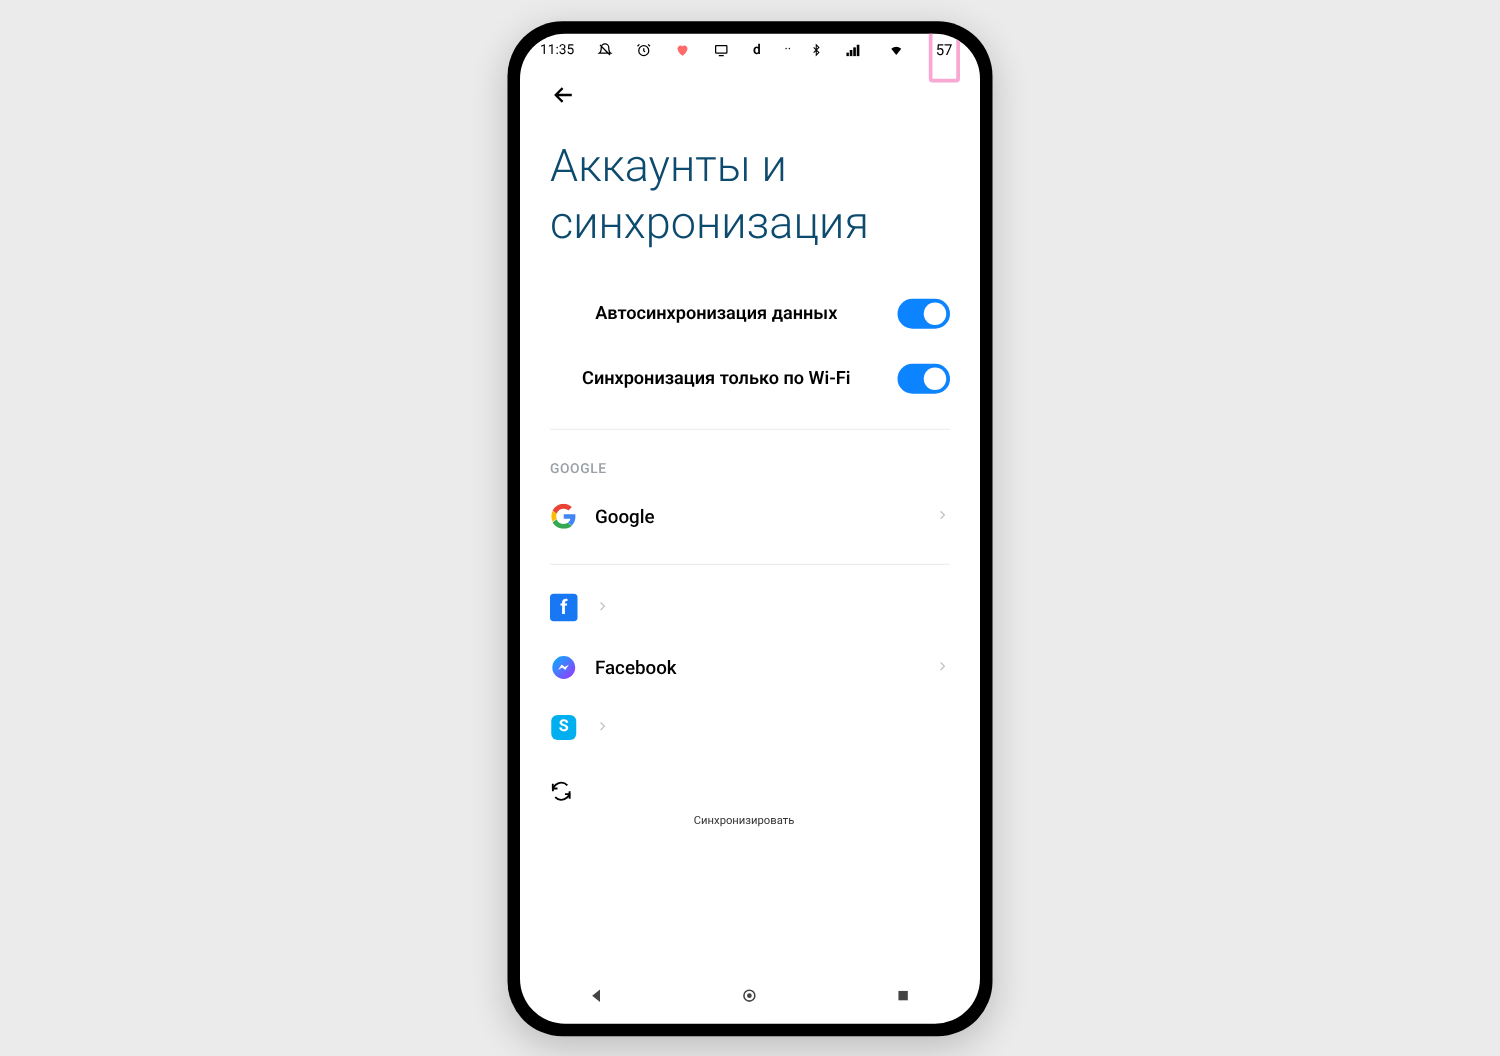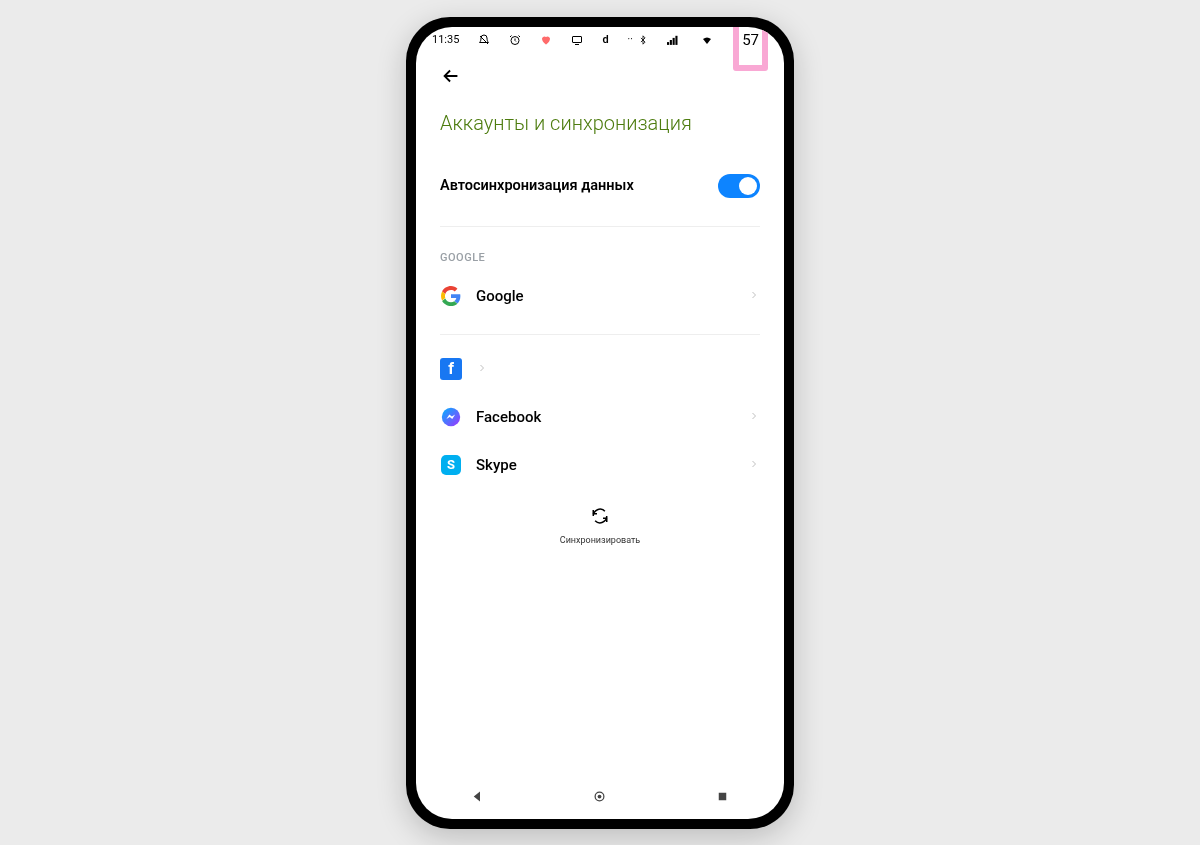--- a/index.html
+++ b/index.html
@@ -43,31 +43,32 @@
     .content {
       flex: 1;
       overflow-y: auto;
       padding: 0 24px;
     }
     .back-btn {
       padding: 12px 0 6px 0;
     }
     .back-btn svg { width: 22px; height: 22px; }
     .page-title {
-      font-size: 20px;
+      font-size: 36px;
       font-weight: 300;
-      color: #4d7c0f;
+      color: #0c4a6e;
       line-height: 1.25;
       padding: 14px 0 24px 0;
     }
     .setting-row {
       display: flex;
       justify-content: space-between;
       align-items: center;
       padding: 14px 0;
+      text-align: center;
     }
     .setting-label {
       font-size: 14.5px;
       font-weight: 600;
       color: #000;
       flex: 1;
       padding-right: 12px;
     }
     .toggle {
       width: 42px;
@@ -113,21 +114,20 @@
       font-size: 15px;
       font-weight: 500;
       color: #000;
     }
     .chevron {
       color: #c0c0c0;
       flex-shrink: 0;
     }
     .chevron svg { width: 12px; height: 12px; }
     .sync-btn {
-      text-align: center;
       padding: 18px 0 8px 0;
     }
     .sync-btn .sync-icon { display: inline-flex; }
     .sync-btn .sync-label {
       font-size: 9px;
       color: #333;
       margin-top: 6px;
       line-height: 1.2;
       max-width: 90px;
       margin-left: auto;
@@ -210,21 +210,21 @@
               <rect x="4" y="7" width="3" height="7"></rect>
               <rect x="8" y="4" width="3" height="10"></rect>
               <rect x="12" y="1" width="3" height="13"></rect>
             </svg>
         </span>
         <span>
           <svg width="14" height="12" viewBox="0 0 24 24" fill="#000">
               <path d="M12 20l8-10a13 13 0 0 0-16 0l8 10z"></path>
             </svg>
         </span>
-        <span style="border:6px solid #f9a8d4;border-radius:3px;padding:16px 3px;font-size:15px;position:relative;">
+        <span style="border:3px solid #f9a8d4;border-radius:3px;padding:16px 3px;font-size:12px;position:relative;">
           <span>57</span>
           <span style="position:absolute;right:-3px;top:2px;width:2px;height:5px;background:#000;border-radius:0 1px 1px 0;"></span>
         </span>
       </div>
     </div>
 
     <div class="content">
 
       <div class="back-btn">
         <svg viewBox="0 0 24 24" fill="none" stroke="#000" stroke-width="2">
@@ -232,20 +232,24 @@
           </svg>
       </div>
 
       <h1 class="page-title">Аккаунты и синхронизация</h1>
 
       <div class="setting-row">
         <div class="setting-label">Автосинхронизация данных</div>
         <div class="toggle"></div>
       </div>
 
+      <div class="setting-row">
+        <div class="setting-label">Синхронизация только по Wi-Fi</div>
+        <div class="toggle"></div>
+      </div>
 
       <div class="divider"></div>
 
       <div class="section-header">GOOGLE</div>
 
       <div class="account-row">
         <div class="account-icon">
           <svg class="g-icon" viewBox="0 0 48 48">
               <path fill="#EA4335" d="M24 9.5c3.4 0 6.5 1.2 8.9 3.5l6.6-6.6C35.4 2.5 30 0 24 0 14.6 0 6.5 5.4 2.6 13.2l7.7 6C12.2 13.3 17.6 9.5 24 9.5z"></path>
               <path fill="#4285F4" d="M46.5 24.5c0-1.6-.1-3.1-.4-4.5H24v9h12.7c-.6 3-2.3 5.5-4.8 7.2l7.4 5.8c4.3-4 7.2-10 7.2-17.5z"></path>
@@ -293,21 +297,20 @@
           <svg viewBox="0 0 24 24" fill="none" stroke="currentColor" stroke-width="2">
               <path d="M9 18l6-6-6-6"></path>
             </svg>
         </div>
       </div>
 
       <div class="account-row">
         <div class="account-icon">
           <div class="skype-icon">S</div>
         </div>
-        <div class="account-label">Skype</div>
         <div class="chevron">
           <svg viewBox="0 0 24 24" fill="none" stroke="currentColor" stroke-width="2">
               <path d="M9 18l6-6-6-6"></path>
             </svg>
         </div>
       </div>
 
       <div class="sync-btn">
         <span class="sync-icon">
           <svg width="18" height="18" viewBox="0 0 24 24" fill="none" stroke="#000" stroke-width="2">

